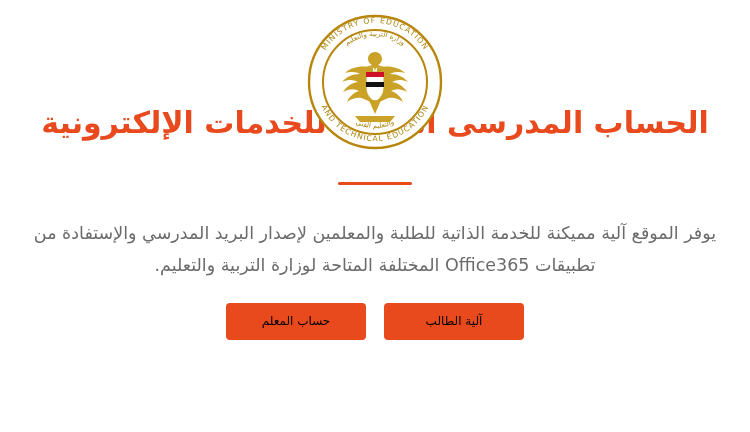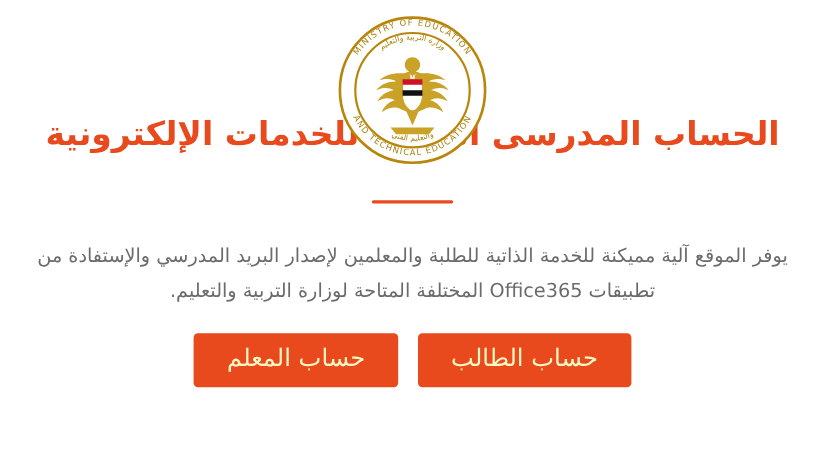--- a/index.html
+++ b/index.html
@@ -76,26 +76,26 @@
   
   .btn-row {
     margin-top: 22px;
     display: flex;
     flex-direction: row-reverse;
     justify-content: center;
     gap: 18px;
   }
   .btn {
     background: #e8491d;
-    color: #fef9c3;
+    color: #000000;
     border: none;
     border-radius: 4px;
-    font-size: 22px;
+    font-size: 12px;
     font-family: "DejaVu Sans", "Liberation Sans", sans-serif;
-    padding: 11px 30px;
+    padding: 11px 16px;
     min-width: 140px;
     cursor: pointer;
     direction: rtl;
     line-height: 1.2;
   }
 </style>
 </head>
 <body>
 
 <div class="page">
@@ -150,16 +150,16 @@
 
   <div class="divider"></div>
 
   <div class="desc">
     <span>يوفر الموقع آلية مميكنة للخدمة الذاتية للطلبة والمعلمين لإصدار البريد المدرسي</span>
     <span>والإستفادة من تطبيقات Office365 المختلفة المتاحة لوزارة التربية والتعليم.</span>
   </div>
 
   <div class="btn-row">
     <button class="btn">حساب المعلم</button>
-    <button class="btn">حساب الطالب</button>
+    <button class="btn">آلية الطالب</button>
   </div>
 
 </div>
 
 </body></html>

